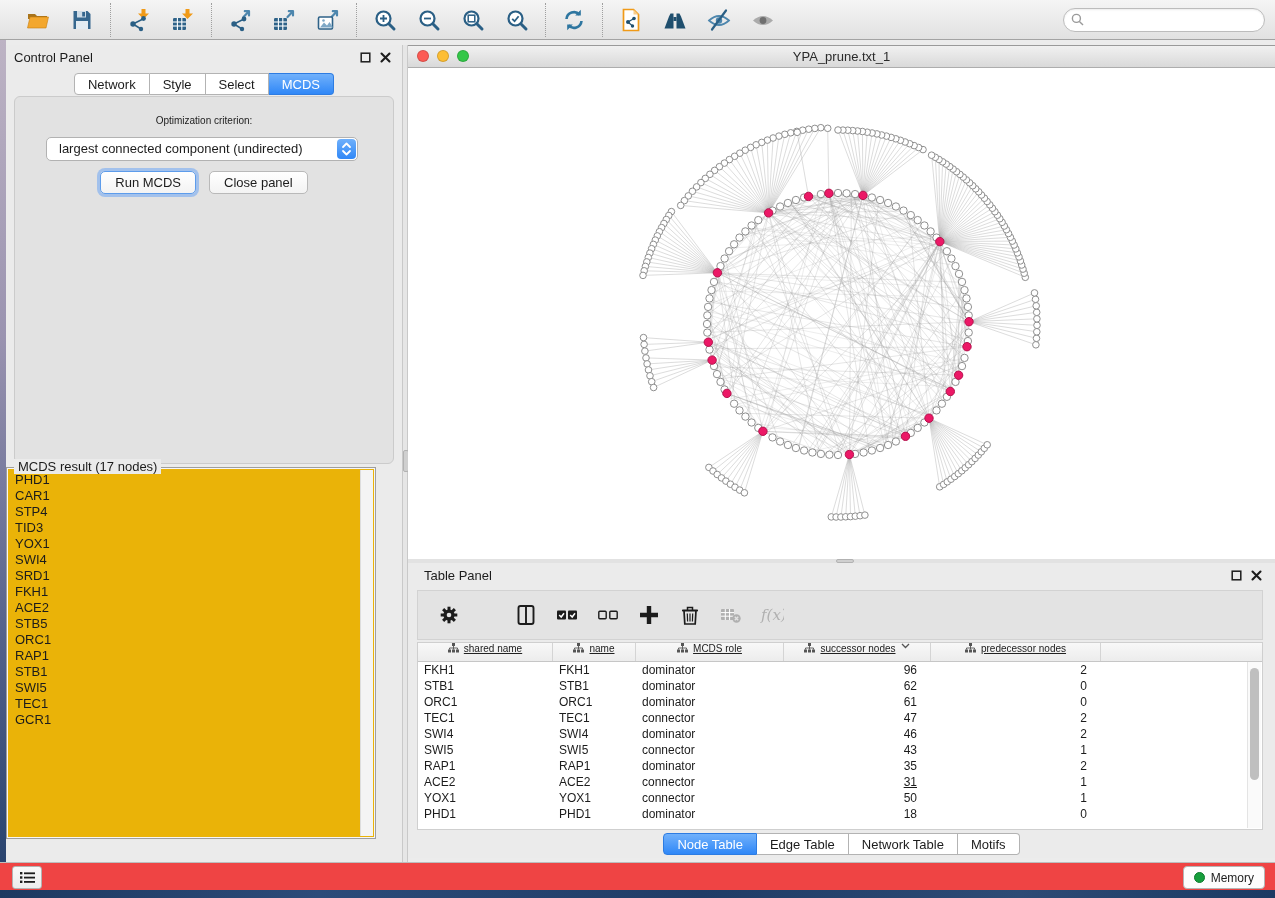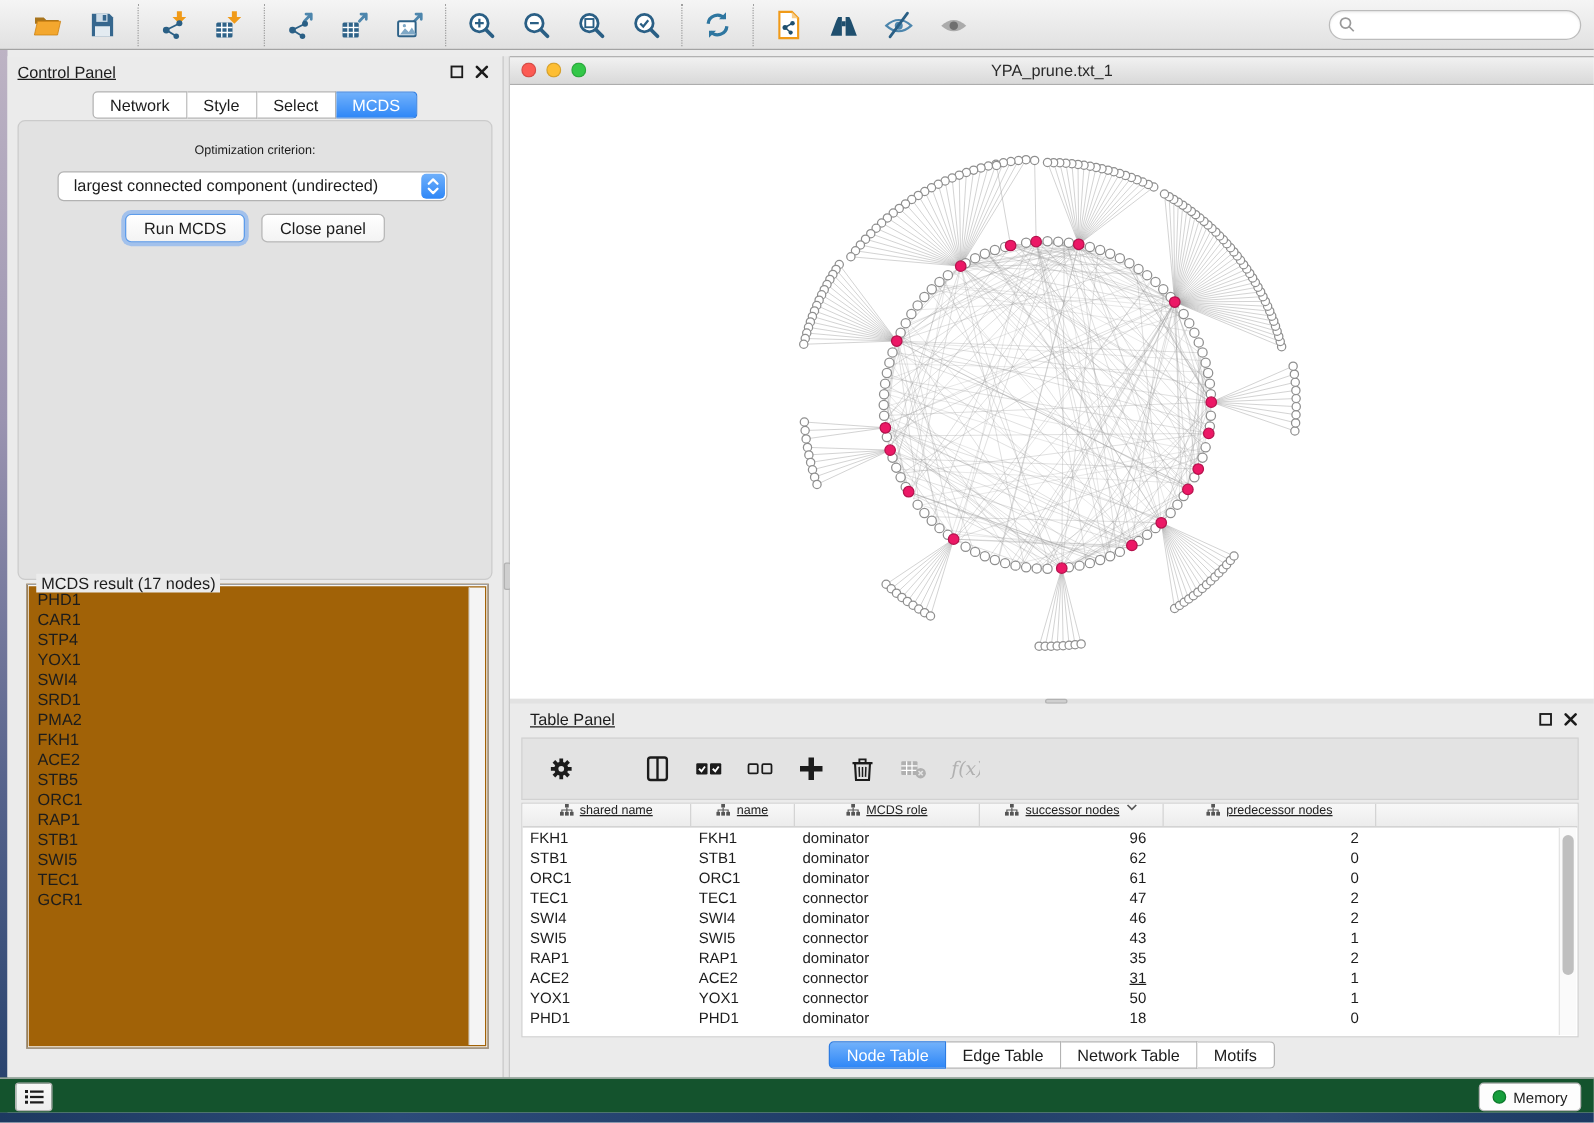--- a/index.html
+++ b/index.html
@@ -15,21 +15,21 @@
   .tb-btn{width:26px;height:26px;display:flex;align-items:center;justify-content:center;cursor:pointer;}
   .search-field{margin-left:auto;width:186px;height:22px;border:1px solid #bcbcbc;border-radius:12px;
                 background:#fff;display:flex;align-items:center;padding:0 7px;gap:4px;box-shadow:inset 0 1px 2px rgba(0,0,0,.08);}
   .search-field input{border:none;outline:none;flex:1;font-size:12px;background:transparent;font-family:"Liberation Sans",sans-serif;}
   
   .wall-left{position:absolute;left:0;top:40px;width:6px;height:850px;
              background:linear-gradient(#bdb3c4,#9a93b0 35%,#55628b 70%,#24406b);}
   .wall-bottom{position:absolute;left:0;top:890px;width:1275px;height:8px;
                background:linear-gradient(90deg,#1d3960,#2c4b79 25%,#1f3c66 55%,#2d4b75 80%,#1c3a63);}
   
-  .panel-titlebar{height:24px;display:flex;align-items:center;font-size:13px;text-decoration:underline;}
+  .panel-titlebar{height:24px;display:flex;align-items:center;font-size:13px;}
   .win-btns{margin-left:auto;display:flex;gap:7px;align-items:center;}
   .win-btn{width:13px;height:13px;display:flex;align-items:center;justify-content:center;cursor:pointer;}
   .btn{height:23px;padding:0 14px;background:linear-gradient(#ffffff,#f3f3f3);border:1px solid #b9b9b9;
        border-radius:5px;font-size:13px;font-family:"Liberation Sans",sans-serif;color:#1c1c1c;}
   .btn.focused{border-color:#5d9ceb;box-shadow:0 0 0 3px rgba(110,165,244,.55);}
   .tabrow{display:flex;justify-content:center;}
   .tabrow .tab{height:20px;padding:0 13px;background:#fff;border:1px solid #b3b3b3;border-left:none;
                font-size:13px;display:flex;align-items:center;cursor:pointer;}
   .tabrow .tab:first-child{border-left:1px solid #b3b3b3;border-radius:4px 0 0 4px;}
   .tabrow .tab:last-child{border-radius:0 4px 4px 0;}
@@ -40,22 +40,22 @@
   .cp-tabs{position:absolute;left:0;top:28px;width:100%;}
   .cp-inner{position:absolute;left:8px;top:51px;width:378px;height:366px;background:#e2e2e2;
             border:1px solid #cbcbcb;border-radius:6px;}
   .opt-label{position:absolute;top:18px;width:100%;text-align:center;font-size:10px;}
   .dropdown{position:absolute;left:31px;top:40px;width:312px;height:24px;background:#fff;
             border:1px solid #b2b2b2;border-radius:5px;box-sizing:border-box;cursor:pointer;}
   .dropdown .dd-text{font-size:13px;line-height:22px;padding-left:12px;white-space:nowrap;}
   .dd-stepper{position:absolute;right:1px;top:1px;width:19px;height:20px;border-radius:4px;
               background:linear-gradient(#6fb0fb,#2f87f7);display:flex;align-items:center;justify-content:center;}
   .cp-buttons{position:absolute;left:0;top:74px;width:100%;display:flex;justify-content:center;gap:13px;}
-  .result-group{position:absolute;left:15px;top:422px;width:368px;height:370px;border:1px solid #9e9e9e;
-                background:#a16207;box-shadow:0 0 0 1px #f6f6f6 inset;}
+  .result-group{position:absolute;left:0;top:422px;width:368px;height:370px;border:1px solid #9e9e9e;
+                background:#eab308;box-shadow:0 0 0 1px #f6f6f6 inset;}
   .result-legend{position:absolute;left:7px;top:-9px;background:#ebebeb;padding:0 4px;font-size:13px;}
   .result-list{position:absolute;left:2px;top:4px;right:16px;bottom:2px;overflow:hidden;}
   .result-list .item{font-size:13px;line-height:16px;padding-left:6px;cursor:default;}
   .result-scroll{position:absolute;top:2px;right:2px;bottom:2px;width:12px;background:#f4f4f4;border-left:1px solid #ddd;}
   
   .sash-v{position:absolute;left:402px;top:45px;width:6px;height:817px;background:#e6e6e6;
           border-left:1px solid #c9c9c9;border-right:1px solid #c9c9c9;box-sizing:border-box;cursor:col-resize;}
   .sash-v .handle{position:absolute;left:0;top:405px;width:4px;height:20px;background:#cfcfcf;border:1px solid #b2b2b2;border-radius:2px;}
   .sash-h{position:absolute;left:408px;top:559px;width:867px;height:4px;background:#e2e2e2;cursor:row-resize;}
   .sash-h .handle{position:absolute;left:428px;top:0;width:18px;height:4px;background:#cfcfcf;border:1px solid #b2b2b2;border-radius:2px;box-sizing:border-box;}
@@ -77,21 +77,21 @@
   .thead{display:flex;height:18px;border-bottom:1px solid #c6c6c6;background:linear-gradient(#f8f8f8,#ececec);}
   .th{box-sizing:border-box;border-right:1px solid #d4d4d4;display:flex;justify-content:center;
       gap:5px;font-size:10px;color:#222;cursor:pointer;text-decoration:underline;}
   .tbody .tr{display:flex;height:16px;cursor:default;}
   .td{box-sizing:border-box;font-size:12px;line-height:16px;padding:0 6px;white-space:nowrap;overflow:hidden;}
   .td.num{text-align:right;padding-right:14px;}
   .tp-scroll{position:absolute;top:19px;right:1px;bottom:1px;width:13px;background:#fafafa;border-left:1px solid #e4e4e4;}
   .tp-scroll .thumb{position:absolute;left:2px;top:6px;width:9px;height:112px;border-radius:5px;background:#bfbfbf;}
   .tp-tabs{position:absolute;left:0;top:270px;width:100%;}
   
-  .statusbar{position:absolute;left:0;top:862px;width:1275px;height:28px;background:#14532d;border-top:1px solid #bdbdbd;box-sizing:border-box;}
+  .statusbar{position:absolute;left:0;top:862px;width:1275px;height:28px;background:#ef4444;border-top:1px solid #bdbdbd;box-sizing:border-box;}
   .list-btn{position:absolute;left:12px;top:3px;width:28px;height:21px;background:linear-gradient(#f8f8f8,#ededed);
             border:1px solid #b3b3b3;border-radius:3px;display:flex;align-items:center;justify-content:center;cursor:pointer;}
   .memory-btn{position:absolute;right:10px;top:3px;height:21px;padding:0 10px;background:#fdfdfd;border:1px solid #b5b5b5;
               border-radius:4px;display:flex;align-items:center;gap:6px;font-size:12px;cursor:pointer;}
   .memory-dot{width:11px;height:11px;border-radius:50%;background:#169e3c;border:1px solid #0d7a2c;box-sizing:border-box;}
 </style>
 </head>
 <body>
 
 <div class="toolbar">
@@ -307,24 +307,24 @@
       <button class="btn">Close panel</button>
     </div>
   </div>
 
   <div class="result-group">
     <span class="result-legend">MCDS result (17 nodes)</span>
     <div class="result-list" id="result-list">
         <div class="item">PHD1</div>
         <div class="item">CAR1</div>
         <div class="item">STP4</div>
+        <div class="item">TID3</div>
         <div class="item">YOX1</div>
         <div class="item">SWI4</div>
         <div class="item">SRD1</div>
-        <div class="item">PMA2</div>
         <div class="item">FKH1</div>
         <div class="item">ACE2</div>
         <div class="item">STB5</div>
         <div class="item">ORC1</div>
         <div class="item">RAP1</div>
         <div class="item">STB1</div>
         <div class="item">SWI5</div>
         <div class="item">TEC1</div>
         <div class="item">GCR1</div>
       </div>

